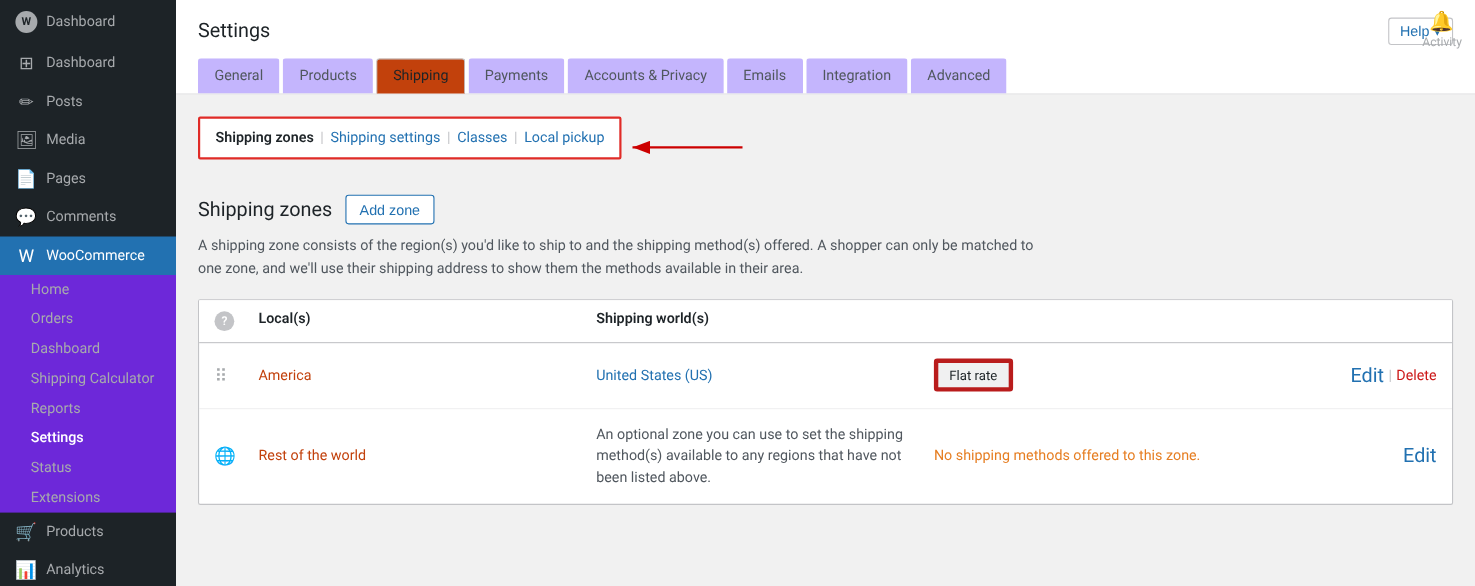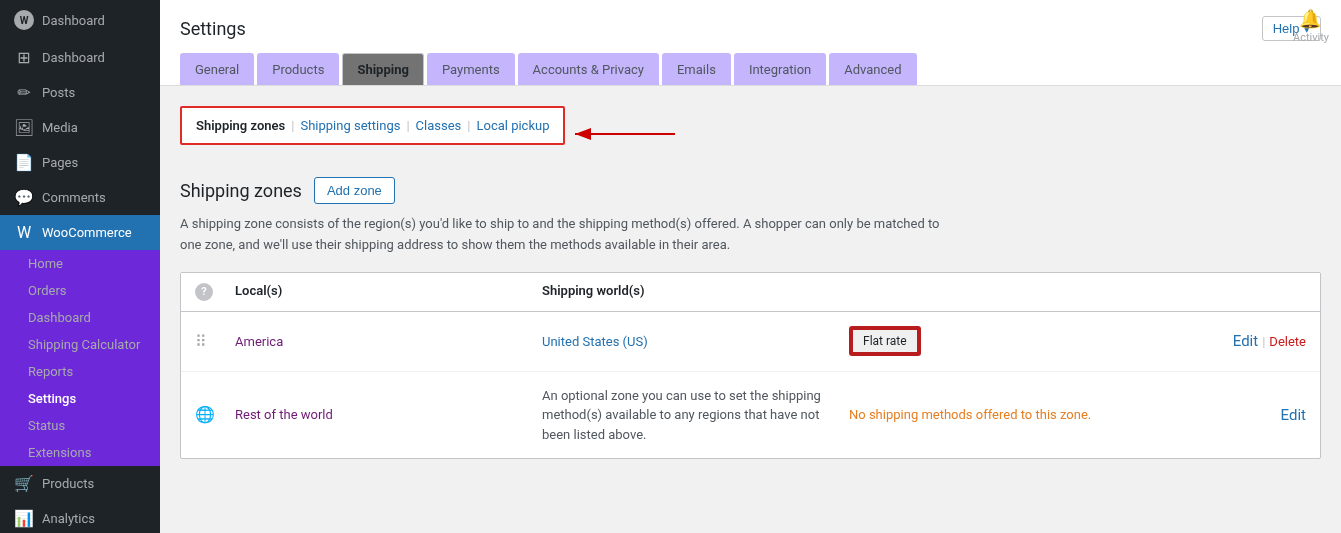--- a/index.html
+++ b/index.html
@@ -124,25 +124,25 @@
       color: #50575e;
       font-size: 13px;
       border: 1px solid transparent;
       border-bottom: none;
       text-decoration: none;
       background: #c4b5fd;
       margin-right: 3px;
       border-radius: 3px 3px 0 0;
     }
     .nav-tab.active {
-      background: #737373;
+      background: #c2410c;
       color: #1d2327;
       border-color: #c3c4c7;
       border-bottom-color: #fff;
-      font-weight: 700;
+      font-weight: 400;
     }
 
     
     .content {
       padding: 20px;
       flex: 1;
       overflow-y: auto;
       background: #f1f1f1;
     }
     .sub-nav {
@@ -228,34 +228,34 @@
     .table-row {
       display: grid;
       grid-template-columns: 40px 1fr 1fr 1fr 150px;
       padding: 14px 14px;
       border-bottom: 1px solid #f0f0f1;
       align-items: center;
       min-height: 60px;
     }
     .table-row:last-child { border-bottom: none; }
     .drag-handle { color: #a7aaad; cursor: grab; font-size: 16px; }
-    .zone-name { color: #701a75; font-size: 13px; }
+    .zone-name { color: #c2410c; font-size: 13px; }
     .region-link { color: #2271b1; cursor: pointer; font-size: 13px; }
     .method-badge {
       display: inline-block;
       background: #f0f0f1;
       border: 4px solid #b91c1c;
       padding: 4px 10px;
       border-radius: 3px;
       font-size: 12px;
       color: #1d2327;
     }
     .no-methods { color: #e67e22; font-size: 13px; }
     .row-actions { display: flex; gap: 4px; align-items: center; justify-content: flex-end; }
-    .row-action-link { color: #2271b1; cursor: pointer; font-size: 15px; }
+    .row-action-link { color: #2271b1; cursor: pointer; font-size: 18px; }
     .row-action-sep { color: #c3c4c7; }
     .row-action-delete { color: #cc1818; cursor: pointer; font-size: 13px; }
     .world-icon { font-size: 16px; }
     .rest-of-world-desc { color: #50575e; font-size: 13px; line-height: 1.5; }
   </style>
 </head>
 <body>
 
 <div class="sidebar">
   <div class="sidebar-logo">

